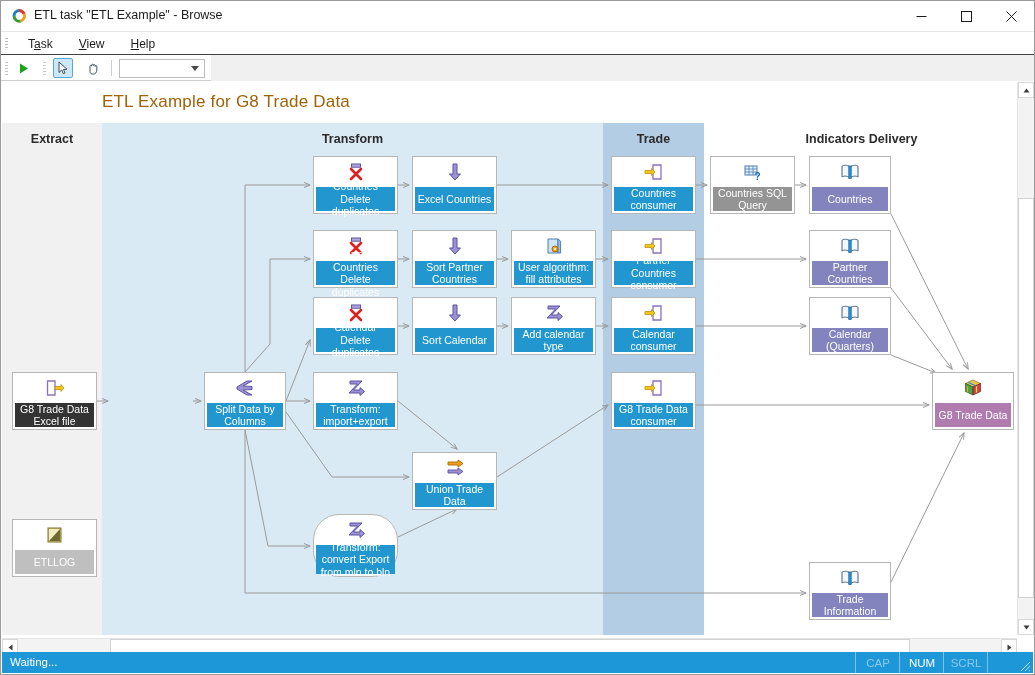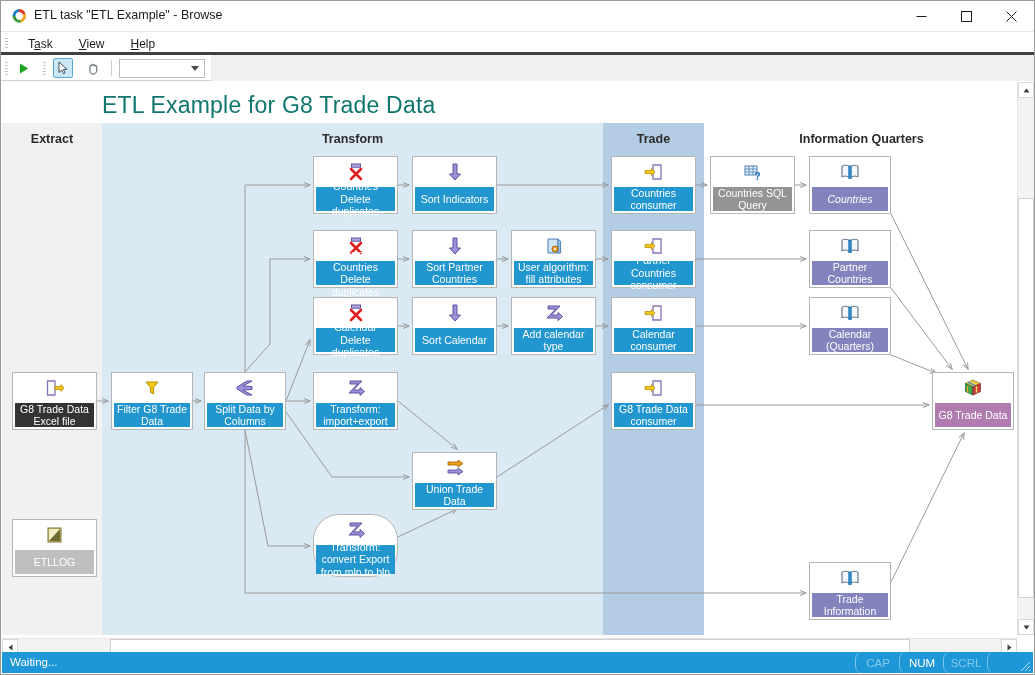--- a/index.html
+++ b/index.html
@@ -13,21 +13,21 @@
 
   
   .titlebar{position:absolute;left:0;top:0;width:100%;height:31px;background:#fff;border-bottom:1px solid #e6e6e6;box-sizing:border-box;}
   .tb-icon{position:absolute;left:9px;top:6px;width:18px;height:18px;}
   .tb-title{position:absolute;left:33px;top:7px;font-size:12.5px;color:#1b1b1b;white-space:nowrap;}
   .wbtns{position:absolute;right:0;top:0;height:31px;display:flex;}
   .wbtn{width:45px;height:31px;display:flex;align-items:center;justify-content:center;cursor:default;}
   .wbtn svg{display:block;}
 
   
-  .menubar{position:absolute;left:0;top:31px;width:100%;height:23px;background:#fff;border-bottom:3px solid #404040;box-sizing:border-box;}
+  .menubar{position:absolute;left:0;top:31px;width:100%;height:23px;background:#fff;border-bottom:1px solid #404040;box-sizing:border-box;}
   .grip{position:absolute;left:4px;top:6px;width:3px;height:12px;
         background-image:repeating-linear-gradient(to bottom,#bdbdbd 0 1px,transparent 1px 3px);}
   .menu-items{position:absolute;left:14px;top:0;height:23px;display:flex;align-items:center;}
   .menu-item{padding:2px 13px;font-size:12px;color:#1b1b1b;cursor:default;}
   .menu-item u{text-decoration:underline;}
 
   
   .toolbar{position:absolute;left:0;top:54px;width:100%;height:26px;background:#fff;border-bottom:1px solid #cfcfcf;box-sizing:border-box;}
   .tgrip{position:absolute;top:7px;width:3px;height:13px;
          background-image:repeating-linear-gradient(to bottom,#c8c8c8 0 1px,transparent 1px 3px);}
@@ -35,21 +35,21 @@
   .tbtn.sel{background:#cce8f6;border:1px solid #5ba7d4;border-radius:2px;}
   .tsep{position:absolute;top:5px;width:1px;height:16px;background:#cfcfcf;}
   .tcombo{position:absolute;left:118px;top:4px;width:86px;height:19px;border:1px solid #bcbcbc;background:#fff;box-sizing:border-box;}
   .tcombo .arrow{position:absolute;right:5px;top:6px;width:0;height:0;border-left:4px solid transparent;border-right:4px solid transparent;border-top:5px solid #4a4a4a;}
   .toolbar-bg-right{position:absolute;left:210px;top:0;right:0;height:26px;background:#f0f0f0;}
 
   
   .canvaswrap{position:absolute;left:1px;top:81px;width:1017px;height:553px;overflow:hidden;background:#fff;border-right:1px solid #d8d8d8;}
   .canvas{position:absolute;left:0;top:0;width:1017px;height:553px;}
 
-  .diagram-title{position:absolute;left:100px;top:10px;font-size:23px;color:#0f766e;letter-spacing:.2px;white-space:nowrap;}
+  .diagram-title{position:absolute;left:100px;top:10px;font-size:17px;color:#a16207;letter-spacing:.2px;white-space:nowrap;}
 
   .band{position:absolute;top:41px;height:512px;}
   .band-extract{left:0;width:100px;background:#f1f1f1;}
   .band-transform{left:100px;width:501px;background:#daeaf5;}
   .band-load{left:601px;width:101px;background:#b3cde5;}
   .band-info{left:702px;width:315px;background:#ffffff;}
   .band-label{position:absolute;top:50px;font-size:12.5px;font-weight:bold;color:#2b2b2b;text-align:center;}
 
   
   .node{position:absolute;background:#fff;border:1px solid #b6b6b6;box-sizing:border-box;}
@@ -70,21 +70,21 @@
   
   .vscroll{position:absolute;right:1px;top:81px;width:16px;height:553px;background:#fff;border-left:1px solid #e4e4e4;box-sizing:border-box;}
   .hscroll{position:absolute;left:1px;bottom:20px;height:16px;right:17px;background:#fff;border-top:1px solid #e4e4e4;box-sizing:border-box;}
   .sb-btn{position:absolute;width:16px;height:16px;display:flex;align-items:center;justify-content:center;border:1px solid #d8d8d8;background:#fff;box-sizing:border-box;}
   .sb-thumb{position:absolute;background:#fff;border:1px solid #d2d2d2;box-sizing:border-box;}
   .sb-track{position:absolute;background:#f3f3f3;}
 
   
   .statusbar{position:absolute;left:1px;right:1px;bottom:1px;height:21px;background:#1e97d8;color:#fff;font-size:11.5px;}
   .st-text{position:absolute;left:8px;top:4px;}
-  .st-ind{position:absolute;top:0;height:21px;display:flex;align-items:center;justify-content:center;width:44px;border-left:1px solid #7cc3e8;border-radius:7px;}
+  .st-ind{position:absolute;top:0;height:21px;display:flex;align-items:center;justify-content:center;width:44px;border-left:1px solid #7cc3e8;}
   .st-ind.off{color:#89c9ea;}
   .st-grip{position:absolute;right:2px;bottom:1px;width:14px;height:14px;}
 </style>
 </head>
 <body>
 
 <div class="app">
 
   <div class="titlebar">
     <span class="tb-icon">
@@ -158,21 +158,21 @@
       <div class="diagram-title">ETL Example for G8 Trade Data</div>
 
       <div class="band band-extract"></div>
       <div class="band band-transform"></div>
       <div class="band band-load"></div>
       <div class="band band-info"></div>
 
       <div class="band-label" style="left:0;width:100px;">Extract</div>
       <div class="band-label" style="left:100px;width:501px;">Transform</div>
       <div class="band-label" style="left:601px;width:101px;">Trade</div>
-      <div class="band-label" style="left:702px;width:315px;">Information Quarters</div>
+      <div class="band-label" style="left:702px;width:315px;">Indicators Delivery</div>
 
       <svg class="links" viewBox="0 0 1017 553">
         <defs>
           <marker id="ah" markerWidth="7" markerHeight="7" refX="6.2" refY="2.6" orient="auto">
             <path d="M0,0 L6.4,2.6 L0,5.2" fill="none" stroke="#9a9a9a" stroke-width="1"></path>
           </marker>
         </defs>
         <g stroke="#9a9a9a" stroke-width="1" fill="none" marker-end="url(#ah)">
 
           <path d="M95,319 L106,319"></path>
@@ -247,28 +247,20 @@
         <div class="ico">
           <svg width="18" height="18" viewBox="0 0 18 18">
             <rect x="2" y="2" width="13" height="14" fill="#cfc26a" stroke="#7c7334" stroke-width="1"></rect>
             <path d="M3 3 L14 3 L14 15 L3 15 Z" fill="#f2edc0"></path>
             <path d="M3 15 L14 3 L14 15 Z" fill="#6f6a32"></path>
           </svg>
         </div>
         <div class="cap cap-gray">ETLLOG</div>
       </div>
 
-      <div class="node" style="left:109px;top:290px;width:82px;height:58px;">
-        <div class="ico">
-          <svg width="18" height="18" viewBox="0 0 18 18">
-            <path d="M3 3 L15 3 L10.6 8.4 L10.6 15 L7.4 13.2 L7.4 8.4 Z" fill="#f5c518" stroke="#b08c0c" stroke-width="1"></path>
-          </svg>
-        </div>
-        <div class="cap cap-blue">Filter G8 Trade Data</div>
-      </div>
 
       <div class="node" style="left:202px;top:290px;width:82px;height:58px;">
         <div class="ico">
           <svg width="22" height="18" viewBox="0 0 22 18">
             <path d="M18 2 L9 7 L18 7.5 L18 10.5 L9 11 L18 16 L13 16 L3 10 L3 8 L13 2 Z" fill="#9b91d6" stroke="#5d53a0" stroke-width="1" stroke-linejoin="round"></path>
           </svg>
         </div>
         <div class="cap cap-blue">Split Data by Columns</div>
       </div>
 
@@ -281,21 +273,21 @@
         </div>
         <div class="cap cap-blue">Countries Delete duplicates</div>
       </div>
 
       <div class="node" style="left:410px;top:74px;width:85px;height:58px;">
         <div class="ico">
           <svg width="16" height="20" viewBox="0 0 16 20">
             <path d="M6 2 L10 2 L10 12 L13.5 12 L8 18 L2.5 12 L6 12 Z" fill="#9b91d6" stroke="#5d53a0" stroke-width="1" stroke-linejoin="round"></path>
           </svg>
         </div>
-        <div class="cap cap-blue">Sort Indicators</div>
+        <div class="cap cap-blue">Excel Countries</div>
       </div>
 
       <div class="node" style="left:311px;top:148px;width:85px;height:58px;">
         <div class="ico">
           <svg width="20" height="20" viewBox="0 0 20 20">
             <rect x="5.5" y="2" width="9" height="3.2" fill="#b3a9e0" stroke="#5d53a0" stroke-width="1"></rect>
             <path d="M5 7 L15 17 M15 7 L5 17" stroke="#e02020" stroke-width="2.6" stroke-linecap="round"></path>
           </svg>
         </div>
         <div class="cap cap-blue">Partner Countries Delete duplicates</div>
@@ -425,21 +417,21 @@
             <line x1="2" y1="6" x2="14" y2="6" stroke="#4a7fb5" stroke-width="0.8"></line>
             <line x1="2" y1="9" x2="14" y2="9" stroke="#4a7fb5" stroke-width="0.8"></line>
             <line x1="6" y1="3" x2="6" y2="12" stroke="#4a7fb5" stroke-width="0.8"></line>
             <line x1="10" y1="3" x2="10" y2="12" stroke="#4a7fb5" stroke-width="0.8"></line>
             <text x="11.5" y="17" font-size="10" font-weight="bold" fill="#1668b3" font-family="'Liberation Sans',sans-serif">?</text>
           </svg>
         </div>
         <div class="cap cap-gray2">Countries SQL Query</div>
       </div>
 
-      <div class="node" style="left:807px;top:74px;width:82px;height:58px;font-style:italic;">
+      <div class="node" style="left:807px;top:74px;width:82px;height:58px;">
         <div class="ico">
           <svg width="20" height="18" viewBox="0 0 20 18">
             <path d="M10 4 C7 1.5 3.5 2.2 2 3.2 L2 14 C3.5 13 7 12.4 10 15 Z" fill="#f4f7fb" stroke="#4a5f7a" stroke-width="1"></path>
             <path d="M10 4 C13 1.5 16.5 2.2 18 3.2 L18 14 C16.5 13 13 12.4 10 15 Z" fill="#f4f7fb" stroke="#4a5f7a" stroke-width="1"></path>
             <rect x="8.8" y="3" width="2.4" height="12.5" fill="#2f93d8" stroke="#1b6ba3" stroke-width="0.8"></rect>
           </svg>
         </div>
         <div class="cap cap-purple">Countries</div>
       </div>
 

